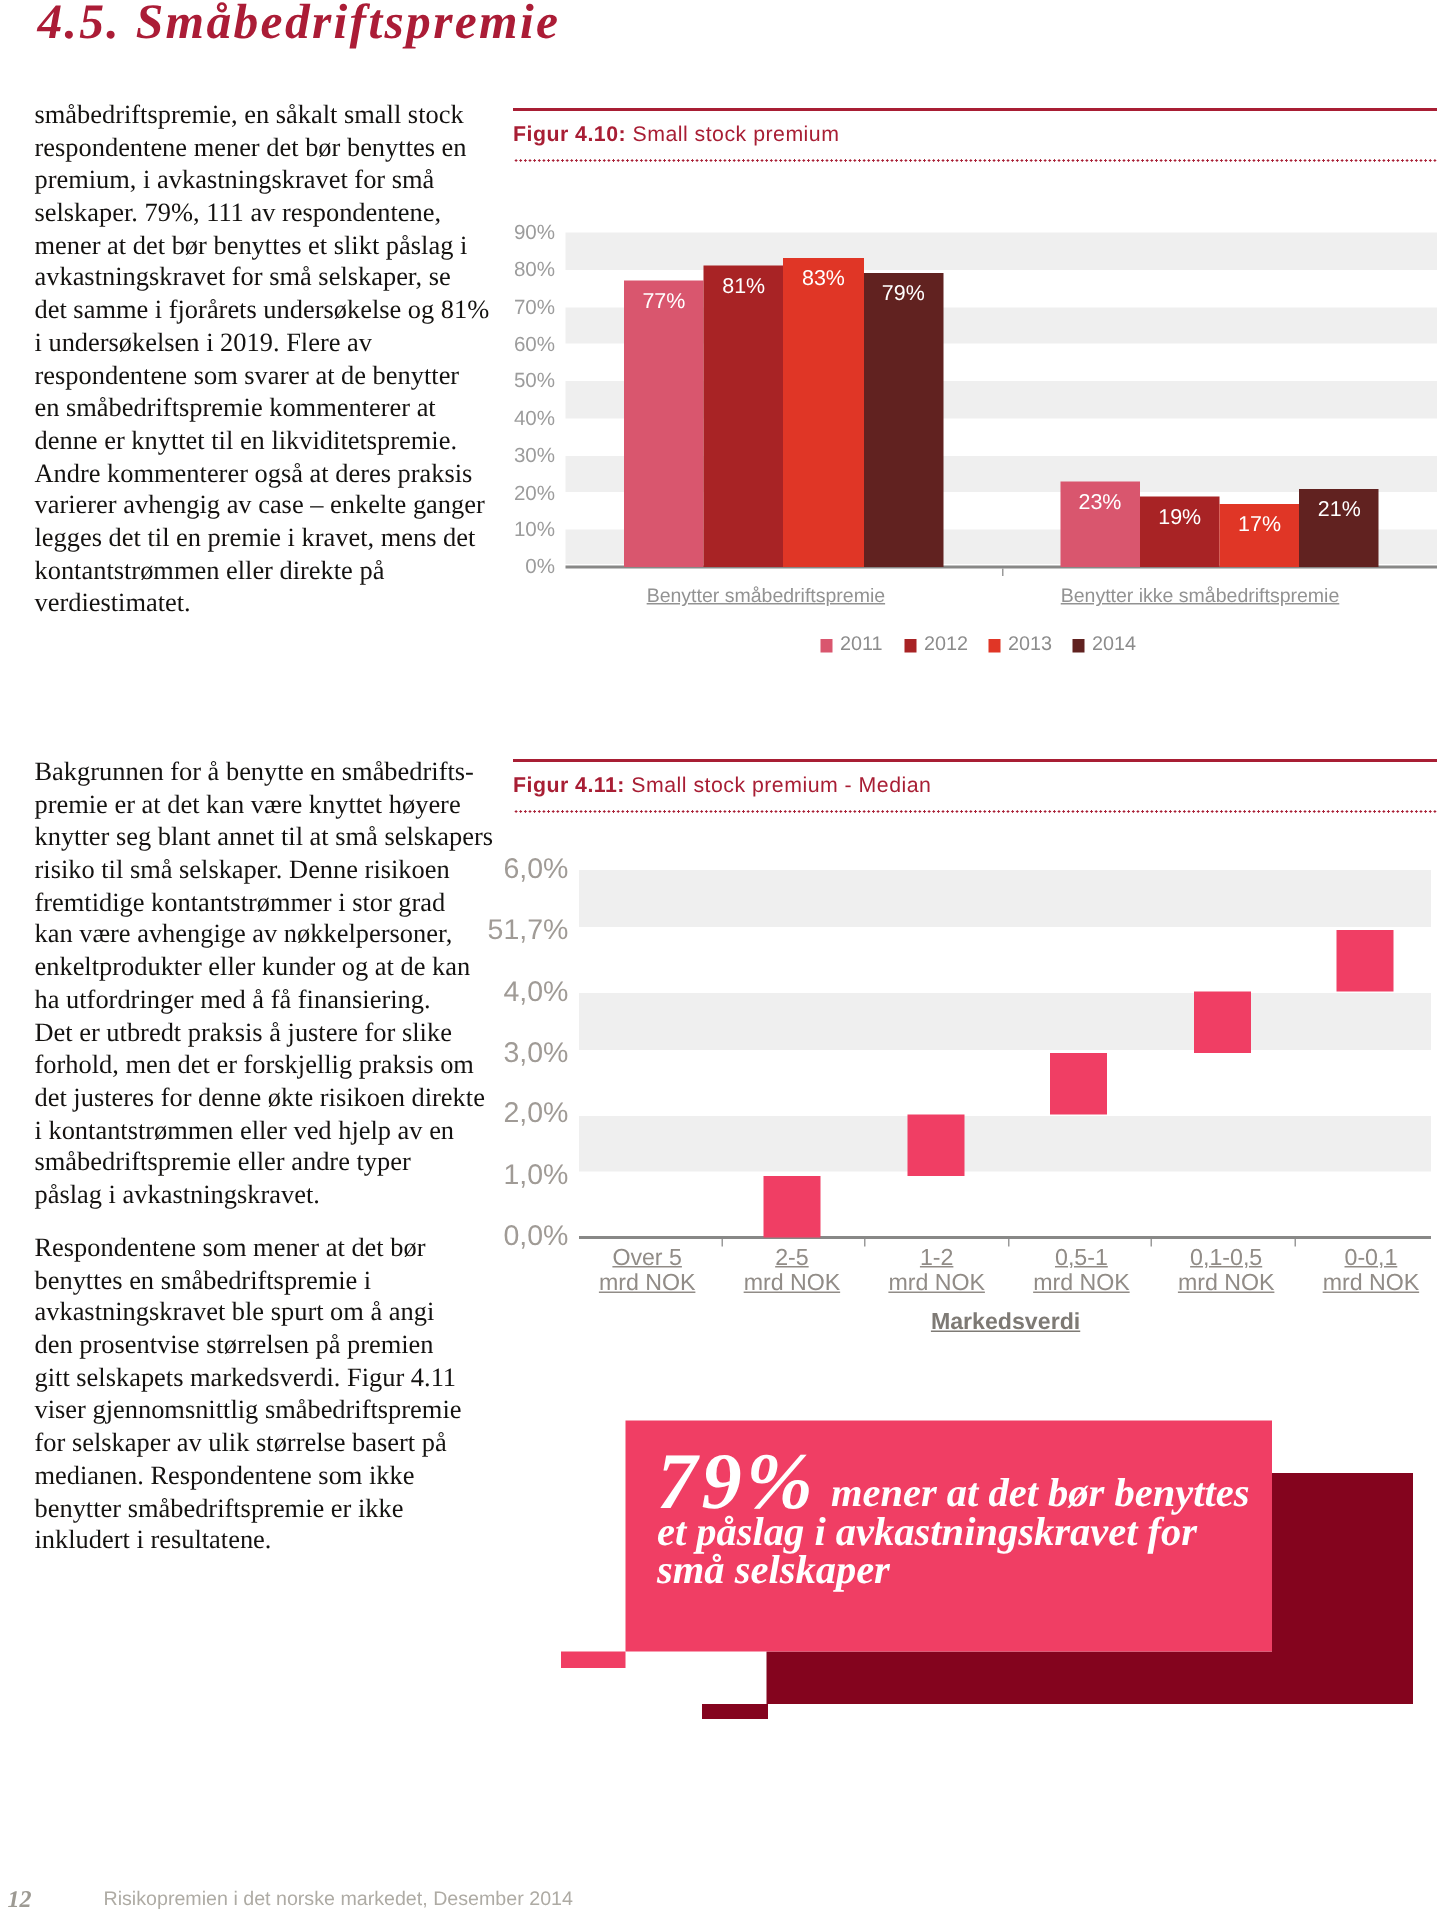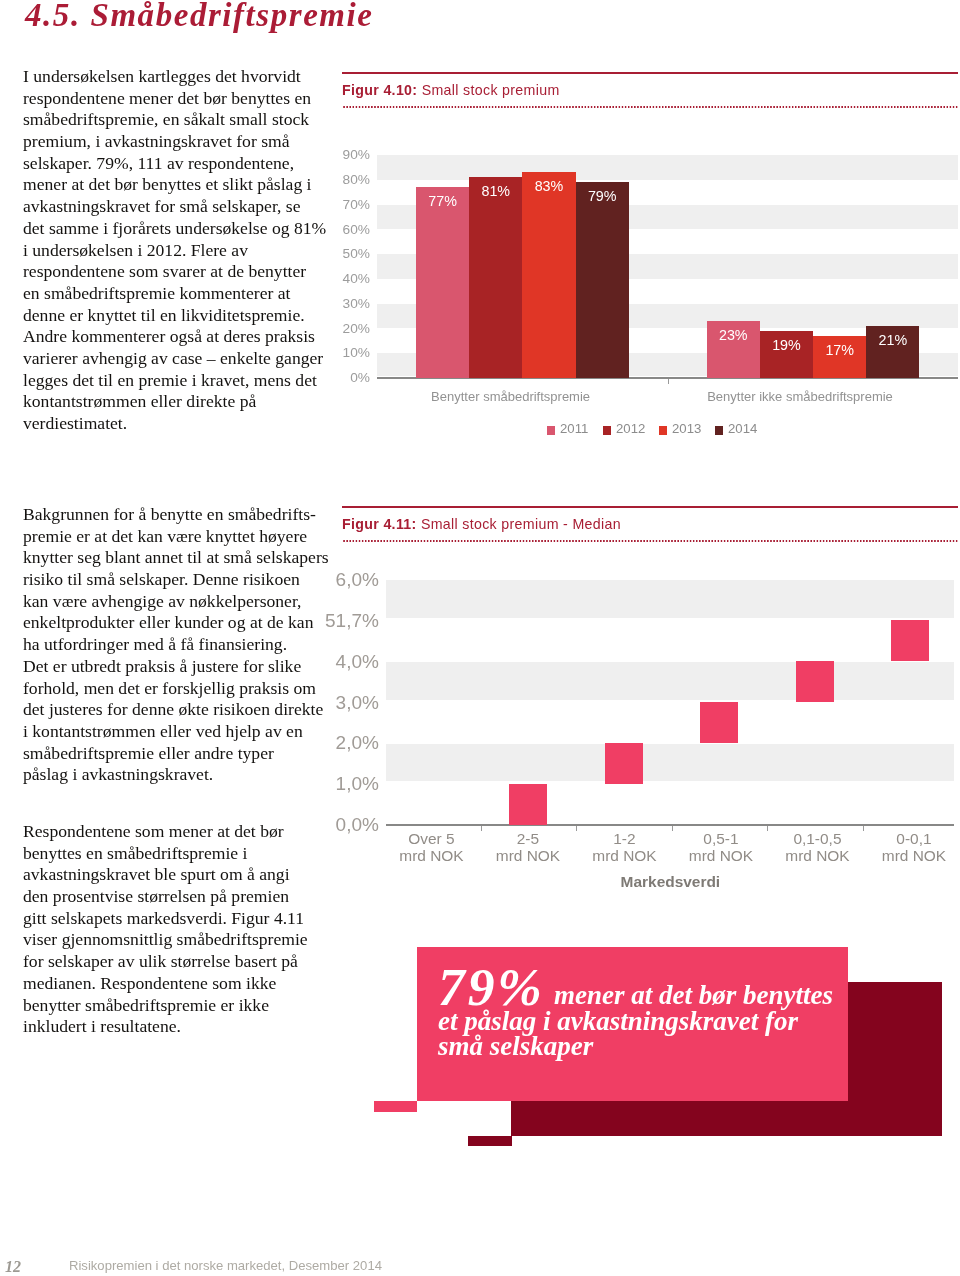--- a/index.html
+++ b/index.html
@@ -20,21 +20,21 @@
      background-size:3.1px 2px;background-repeat:repeat-x;background-position:0.5px 0;}
   
   .chart{position:absolute;font-family:"Liberation Sans",sans-serif;}
   .band{position:absolute;background:#EFEFEF;}
   .axisline{position:absolute;background:#888887;}
   .ylab{position:absolute;font-size:13.7px;color:#9C9C9C;text-align:right;white-space:nowrap;}
   #chart2 .ylab{font-size:19px;}
   
   #chart2 .xlab{font-size:15.45px;color:#918C87;}
   #chart2 .ylab{color:#A09B96;}
-  .xlab{position:absolute;font-size:13.0px;color:#929292;text-align:center;white-space:nowrap;}
+  .xlab{position:absolute;font-size:13.0px;color:#929292;text-align:center;white-space:nowrap;text-decoration:underline;}
   .bar{position:absolute;}
   .blab{position:absolute;font-size:14.3px;color:#fff;text-align:center;white-space:nowrap;}
   .lgd{position:absolute;font-size:13.2px;color:#8C8C8C;white-space:nowrap;}
   .sw{position:absolute;width:8.4px;height:8.4px;}
   .tick{position:absolute;width:1px;background:#9a9a9a;}
   
   .cbox{position:absolute;}
   .cb-pink{background:#F03E64;}
   .cb-dark{background:#84041E;}
   .cb-text{position:absolute;color:#fff;font-family:"Liberation Serif",serif;font-style:italic;font-weight:bold;font-size:27px;line-height:25.5px;}
@@ -45,43 +45,43 @@
   #pg{position:absolute;font-family:"Liberation Serif",serif;font-weight:bold;font-style:italic;font-size:16px;color:#9d9a93;}
   #ftxt{position:absolute;font-family:"Liberation Sans",sans-serif;font-size:13.1px;color:#AEABA4;letter-spacing:0px;}
 </style>
 </head>
 <body>
 
 <div class="page">
   <div id="title">4.5. Småbedriftspremie</div>
 
   <div class="col para" id="p1">
-      <span class="ln">I undersøkelsen kartlegges det hvorvidt</span>
+      <span class="ln">småbedriftspremie, en såkalt small stock</span>
       <span class="ln">respondentene mener det bør benyttes en</span>
-      <span class="ln">småbedriftspremie, en såkalt small stock</span>
       <span class="ln">premium, i avkastningskravet for små</span>
       <span class="ln">selskaper. 79%, 111 av respondentene,</span>
       <span class="ln">mener at det bør benyttes et slikt påslag i</span>
       <span class="ln">avkastningskravet for små selskaper, se</span>
       <span class="ln">det samme i fjorårets undersøkelse og 81%</span>
-      <span class="ln">i undersøkelsen i 2012. Flere av</span>
+      <span class="ln">i undersøkelsen i 2019. Flere av</span>
       <span class="ln">respondentene som svarer at de benytter</span>
       <span class="ln">en småbedriftspremie kommenterer at</span>
       <span class="ln">denne er knyttet til en likviditetspremie.</span>
       <span class="ln">Andre kommenterer også at deres praksis</span>
       <span class="ln">varierer avhengig av case – enkelte ganger</span>
       <span class="ln">legges det til en premie i kravet, mens det</span>
       <span class="ln">kontantstrømmen eller direkte på</span>
       <span class="ln">verdiestimatet.</span>
     </div>
   <div class="col para" id="p2">
       <span class="ln">Bakgrunnen for å benytte en småbedrifts-</span>
       <span class="ln">premie er at det kan være knyttet høyere</span>
       <span class="ln">knytter seg blant annet til at små selskapers</span>
       <span class="ln">risiko til små selskaper. Denne risikoen</span>
+      <span class="ln">fremtidige kontantstrømmer i stor grad</span>
       <span class="ln">kan være avhengige av nøkkelpersoner,</span>
       <span class="ln">enkeltprodukter eller kunder og at de kan</span>
       <span class="ln">ha utfordringer med å få finansiering.</span>
       <span class="ln">Det er utbredt praksis å justere for slike</span>
       <span class="ln">forhold, men det er forskjellig praksis om</span>
       <span class="ln">det justeres for denne økte risikoen direkte</span>
       <span class="ln">i kontantstrømmen eller ved hjelp av en</span>
       <span class="ln">småbedriftspremie eller andre typer</span>
       <span class="ln">påslag i avkastningskravet.</span>
     </div>

